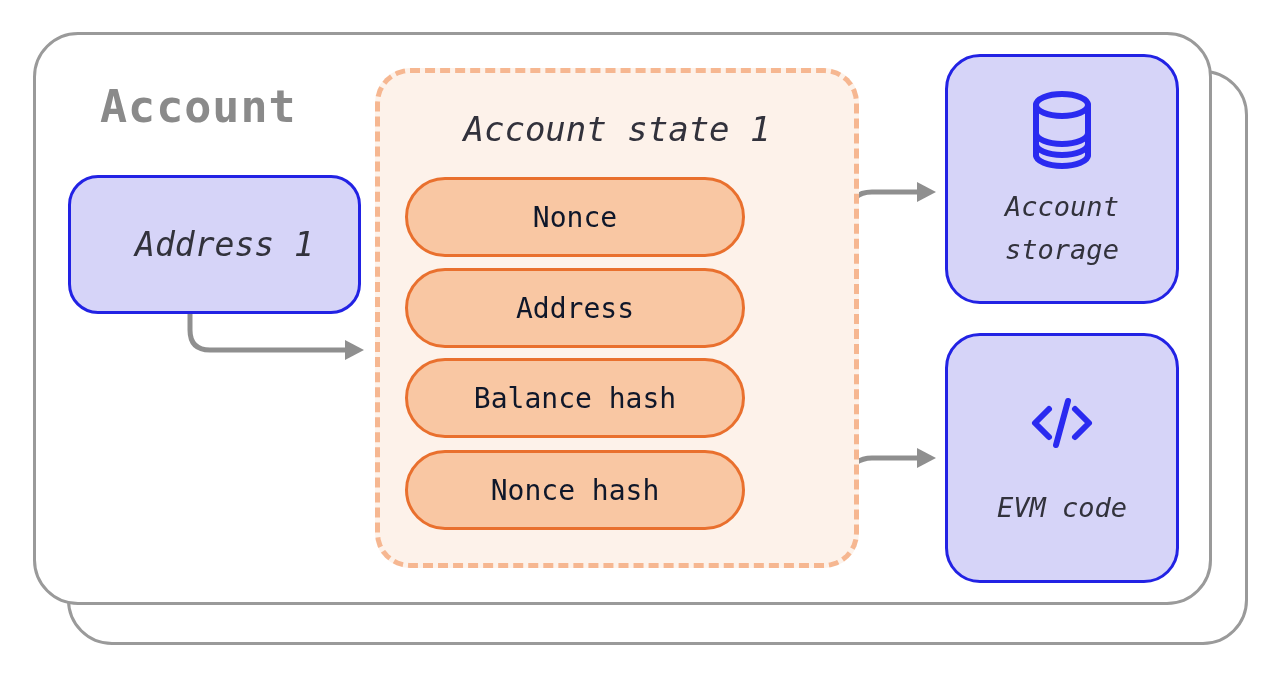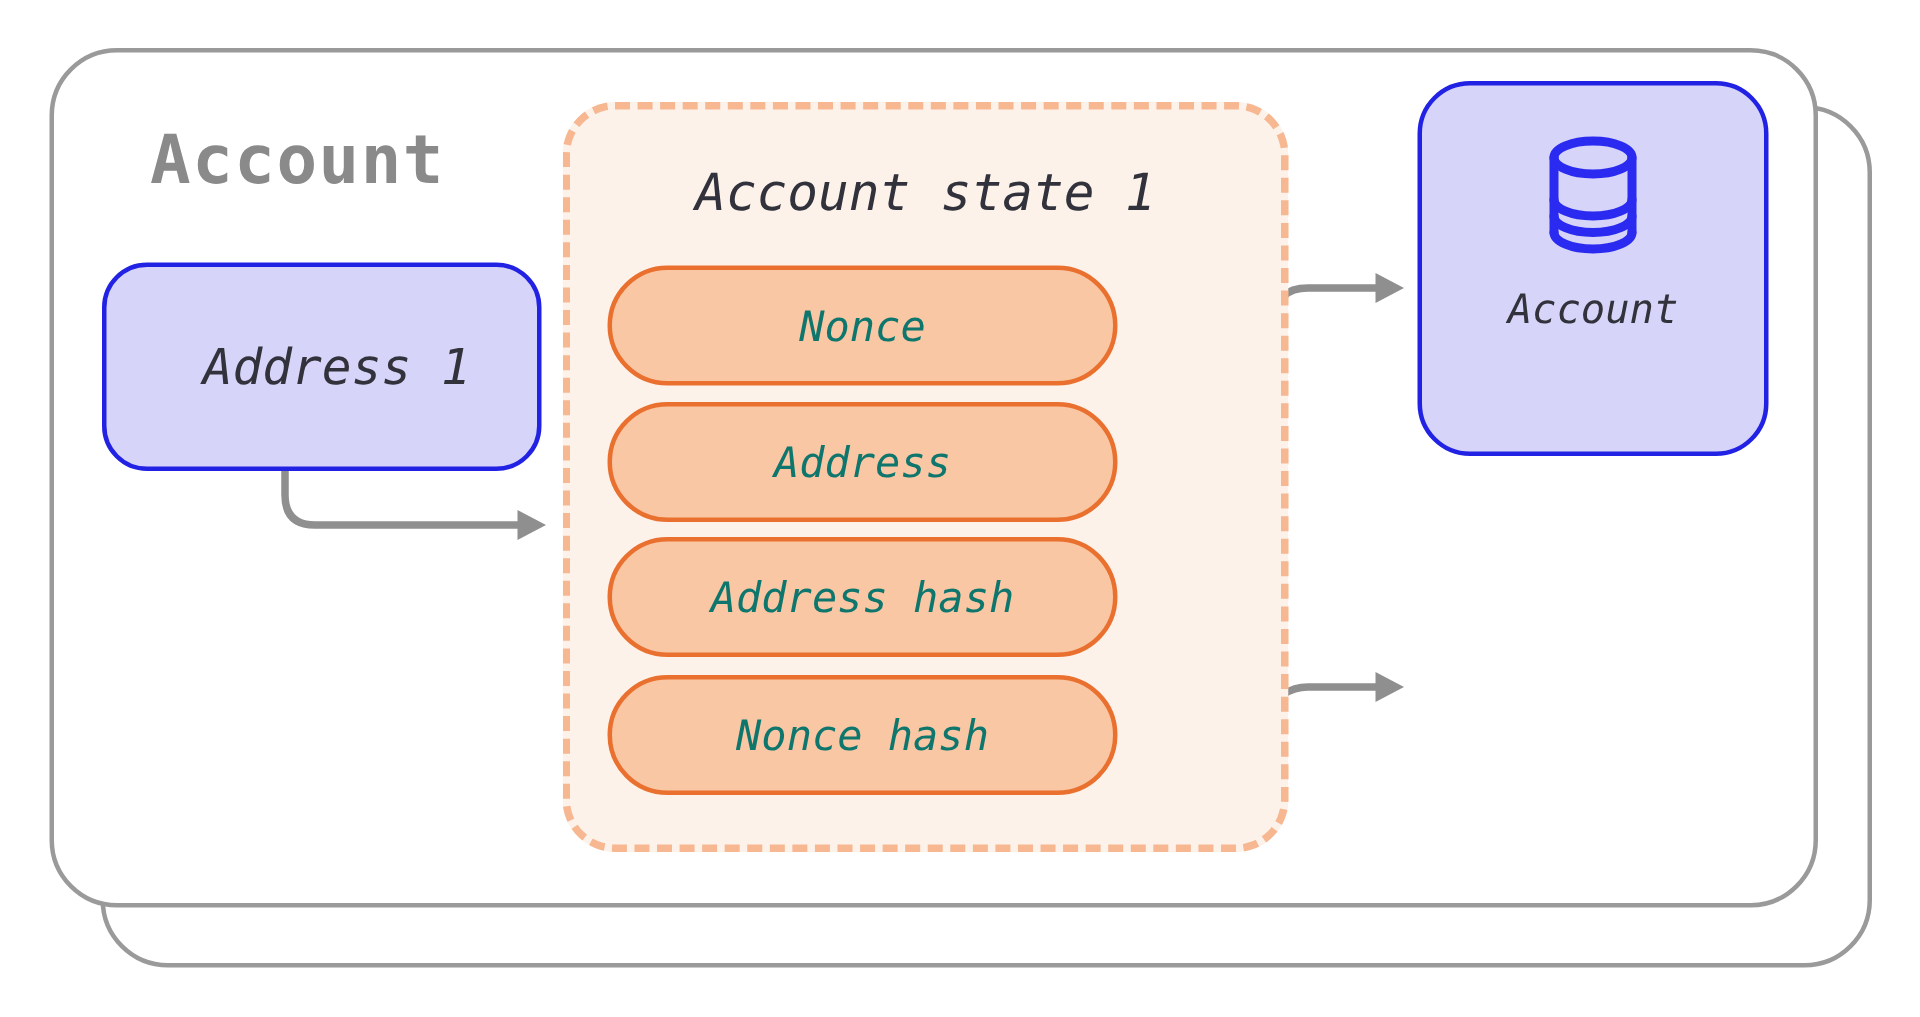--- a/index.html
+++ b/index.html
@@ -86,23 +86,22 @@
     position: absolute;
     left: 25px;
     width: 340px; height: 80px;
     background: #f9c7a3;
     border: 3px solid #e9702e;
     border-radius: 40px;
     box-sizing: border-box;
     display: flex;
     align-items: center;
     justify-content: center;
-    font-style: italic;
     font-size: 28px;
-    color: #0f766e;
+    color: #0f172a;
   }
   .pill-0 { top: 104px; }
   .pill-1 { top: 195px; }
   .pill-2 { top: 285px; }
   .pill-3 { top: 377px; }
 
   .side-box {
     position: absolute;
     left: 945px;
     width: 234px; height: 250px;
@@ -162,43 +161,54 @@
 
   <div class="state-box">
     <div class="state-title">Account state 1</div>
     <div class="pill pill-0">
       <span>Nonce</span>
     </div>
     <div class="pill pill-1">
       <span>Address</span>
     </div>
     <div class="pill pill-2">
-      <span>Address hash</span>
+      <span>Balance hash</span>
     </div>
     <div class="pill pill-3">
       <span>Nonce hash</span>
     </div>
   </div>
 
   <div class="side-box storage-box">
     <div class="icon-wrap">
       <svg width="66" height="80" viewBox="0 0 66 80" fill="none">
         <ellipse cx="33" cy="15" rx="26" ry="11" stroke="#2a2af0" stroke-width="6"></ellipse>
         <path d="M7 15 L7 65" stroke="#2a2af0" stroke-width="6" stroke-linecap="round"></path>
         <path d="M59 15 L59 65" stroke="#2a2af0" stroke-width="6" stroke-linecap="round"></path>
         <path d="M7 65 A26 11 0 0 0 59 65" stroke="#2a2af0" stroke-width="6" stroke-linecap="round"></path>
         <path d="M7 54 A26 11 0 0 0 59 54" stroke="#2a2af0" stroke-width="6" stroke-linecap="round"></path>
         <path d="M7 43 A26 11 0 0 0 59 43" stroke="#2a2af0" stroke-width="6" stroke-linecap="round"></path>
       </svg>
     </div>
     <div class="side-label">
       <div>Account</div>
-    </div>
-  </div>
-
+      <div>storage</div>
+    </div>
+  </div>
+
+  <div class="side-box evm-box">
+    <div class="icon-wrap">
+      <svg width="68" height="58" viewBox="0 0 68 58" fill="none">
+        <path d="M21 15 L7 29 L21 43" stroke="#2a2af0" stroke-width="6" stroke-linecap="round" stroke-linejoin="round"></path>
+        <path d="M47 15 L61 29 L47 43" stroke="#2a2af0" stroke-width="6" stroke-linecap="round" stroke-linejoin="round"></path>
+        <path d="M40 7 L28 51" stroke="#2a2af0" stroke-width="6" stroke-linecap="round"></path>
+      </svg>
+    </div>
+    <div class="side-label">EVM code</div>
+  </div>
 
   <svg class="arrow-layer" width="1280" height="678" viewBox="0 0 1280 678" fill="none">
     <defs>
       <marker id="head" markerUnits="userSpaceOnUse" markerWidth="24" markerHeight="24" refX="3" refY="12" orient="auto">
         <path d="M2 2 L21 12 L2 22 Z" fill="#8f8f8f"></path>
       </marker>
     </defs>
 
     <path d="M190 310 L190 330 Q190 350 210 350 L346 350" stroke="#8f8f8f" stroke-width="5" stroke-linecap="round" marker-end="url(#head)"></path>
 

